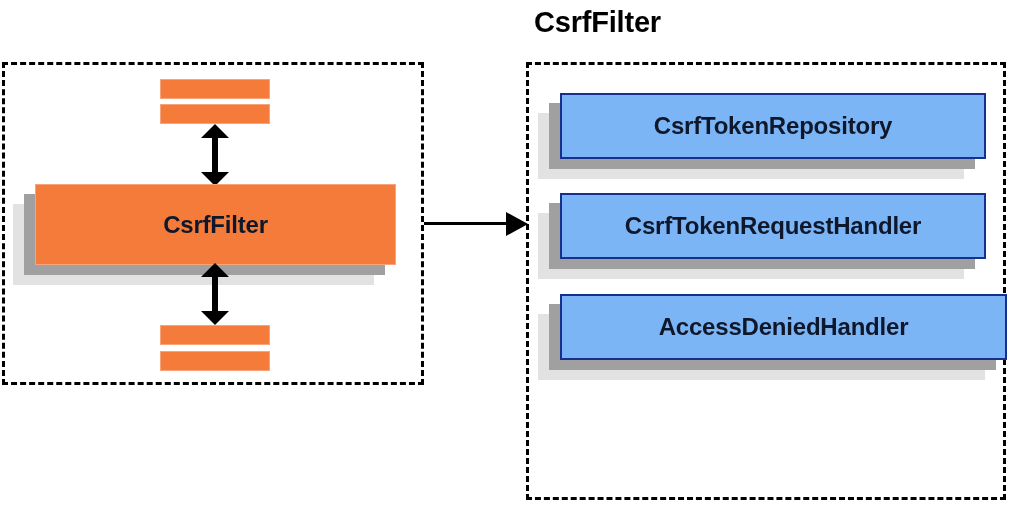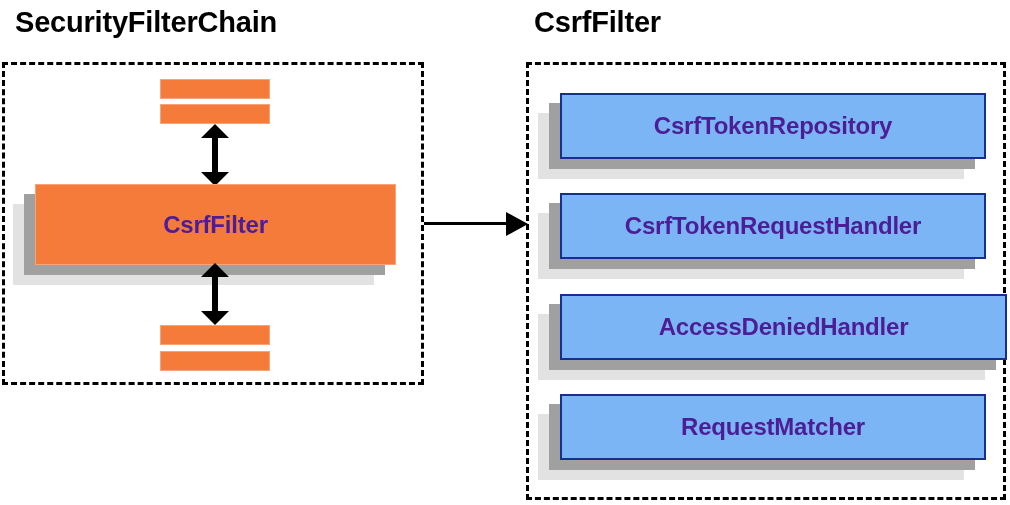--- a/index.html
+++ b/index.html
@@ -67,21 +67,21 @@
     width: 100%; height: 100%;
     box-sizing: border-box;
     display: flex;
     align-items: center;
     justify-content: center;
   }
   .comp .face .label {
     font-family: "Liberation Sans", sans-serif;
     font-weight: bold;
     font-size: 24px;
-    color: #4c1d95;
+    color: #0f172a;
     white-space: nowrap;
     letter-spacing: -0.2px;
   }
 
   
   .comp.blue .face {
     background: #7cb5f5;
     border: 2px solid #17308f;
   }
   
@@ -142,21 +142,20 @@
     border-top: 12px solid transparent;
     border-bottom: 12px solid transparent;
     border-left: 22px solid #000000;
   }
 </style>
 </head>
 <body>
 
 <div id="canvas">
 
-  <div class="panel-title" id="title-left">SecurityFilterChain</div>
 
   <div class="panel-title" id="title-right">CsrfFilter</div>
 
   <div class="dashed-box" id="box-left"></div>
 
   <div class="stub" style="left:160px; top:79px; width:110px; height:20px;"></div>
   <div class="stub" style="left:160px; top:104px; width:110px; height:20px;"></div>
 
   <div class="v-arrow" style="left:201px; top:124px; height:62px;">
     <div class="head-up"></div>
@@ -205,21 +204,14 @@
   </div>
 
   <div class="comp blue" style="left:560px; top:294px; width:426px; height:66px;padding-left:21px;">
     <div class="shadow-far"></div>
     <div class="shadow-near"></div>
     <div class="face">
       <span class="label">AccessDeniedHandler</span>
     </div>
   </div>
 
-  <div class="comp blue" style="left:560px; top:394px; width:426px; height:66px;">
-    <div class="shadow-far"></div>
-    <div class="shadow-near"></div>
-    <div class="face">
-      <span class="label">RequestMatcher</span>
-    </div>
-  </div>
 
 </div>
 
 </body></html>

